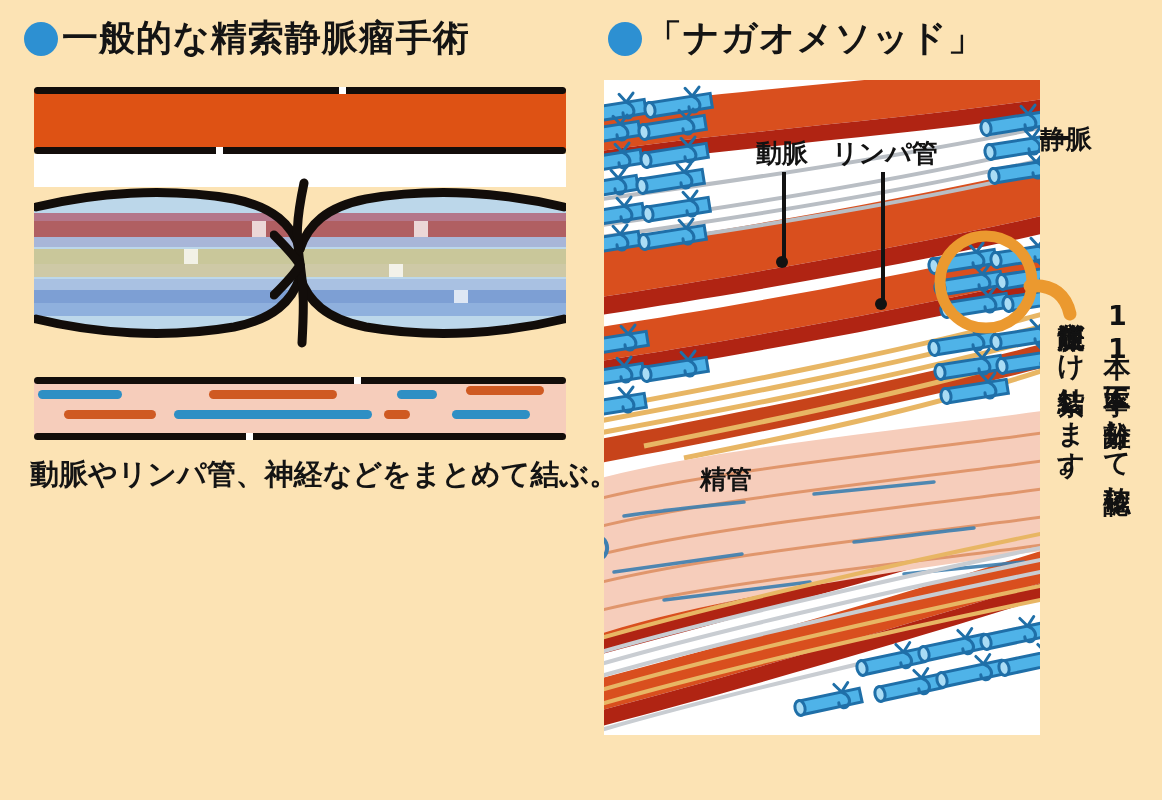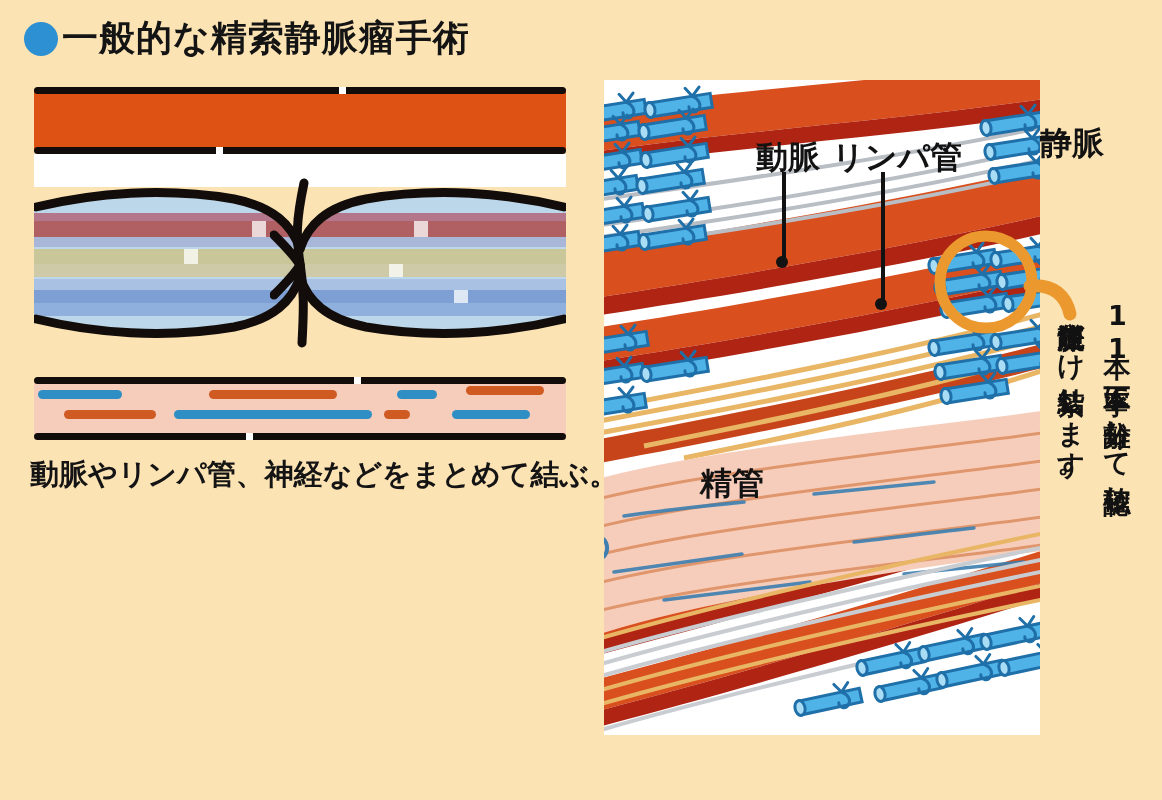--- a/index.html
+++ b/index.html
@@ -71,21 +71,21 @@
   #lp-bot-rule-b{top:348px;}
   .dash{position:absolute;height:9px;border-radius:5px;}
   .dash.blue{background:#2f8fc4;}
   .dash.orange{background:#cf5a22;}
 
   
   #rp-svg{position:absolute;left:0;top:0;width:436px;height:655px;}
 
   
   .rlabel{
-    position:absolute;font-size:32px;font-weight:700;color:#121212;
+    position:absolute;font-size:26px;font-weight:700;color:#121212;
     white-space:nowrap;letter-spacing:0px;
   }
   #label-artery{left:756px;top:136px;}
   #label-lymph{left:832px;top:136px;}
   #label-vas{left:700px;top:462px;}
   #label-vein{left:1040px;top:122px;}
   .leader{position:absolute;background:#121212;}
   .leader-dot{position:absolute;width:12px;height:12px;border-radius:50%;background:#121212;}
   #leader-artery{left:782px;top:172px;width:4px;height:88px;}
   #dot-artery{left:776px;top:256px;}
@@ -177,20 +177,24 @@
       <span class="dash blue" style="left:140px;top:30px;width:198px;"></span>
       <span class="dash orange" style="left:350px;top:30px;width:26px;"></span>
       <span class="dash blue" style="left:363px;top:10px;width:40px;"></span>
       <span class="dash orange" style="left:432px;top:6px;width:78px;"></span>
       <span class="dash blue" style="left:418px;top:30px;width:78px;"></span>
     </div>
   </div>
 
   <div class="caption" id="caption-left">動脈やリンパ管、神経などをまとめて結ぶ。</div>
 
+  <div class="title" id="title-right">
+    <span class="bullet"></span>
+    <span class="title-text">「ナガオメソッド」</span>
+  </div>
 
   <div class="panel" id="panel-right">
     <svg id="rp-svg" viewBox="0 0 436 655" preserveAspectRatio="none">
       <defs>
         <clipPath id="pclip">
             <rect x="0" y="0" width="436" height="655"></rect>
           </clipPath>
         <g id="veinseg">
           <rect x="0" y="-7" width="62" height="14" fill="#4fb3e8" stroke="#1f6fa8" stroke-width="3"></rect>
           <ellipse cx="0" cy="0" rx="5" ry="7.5" fill="#a9dcf5" stroke="#1f6fa8" stroke-width="3"></ellipse>

